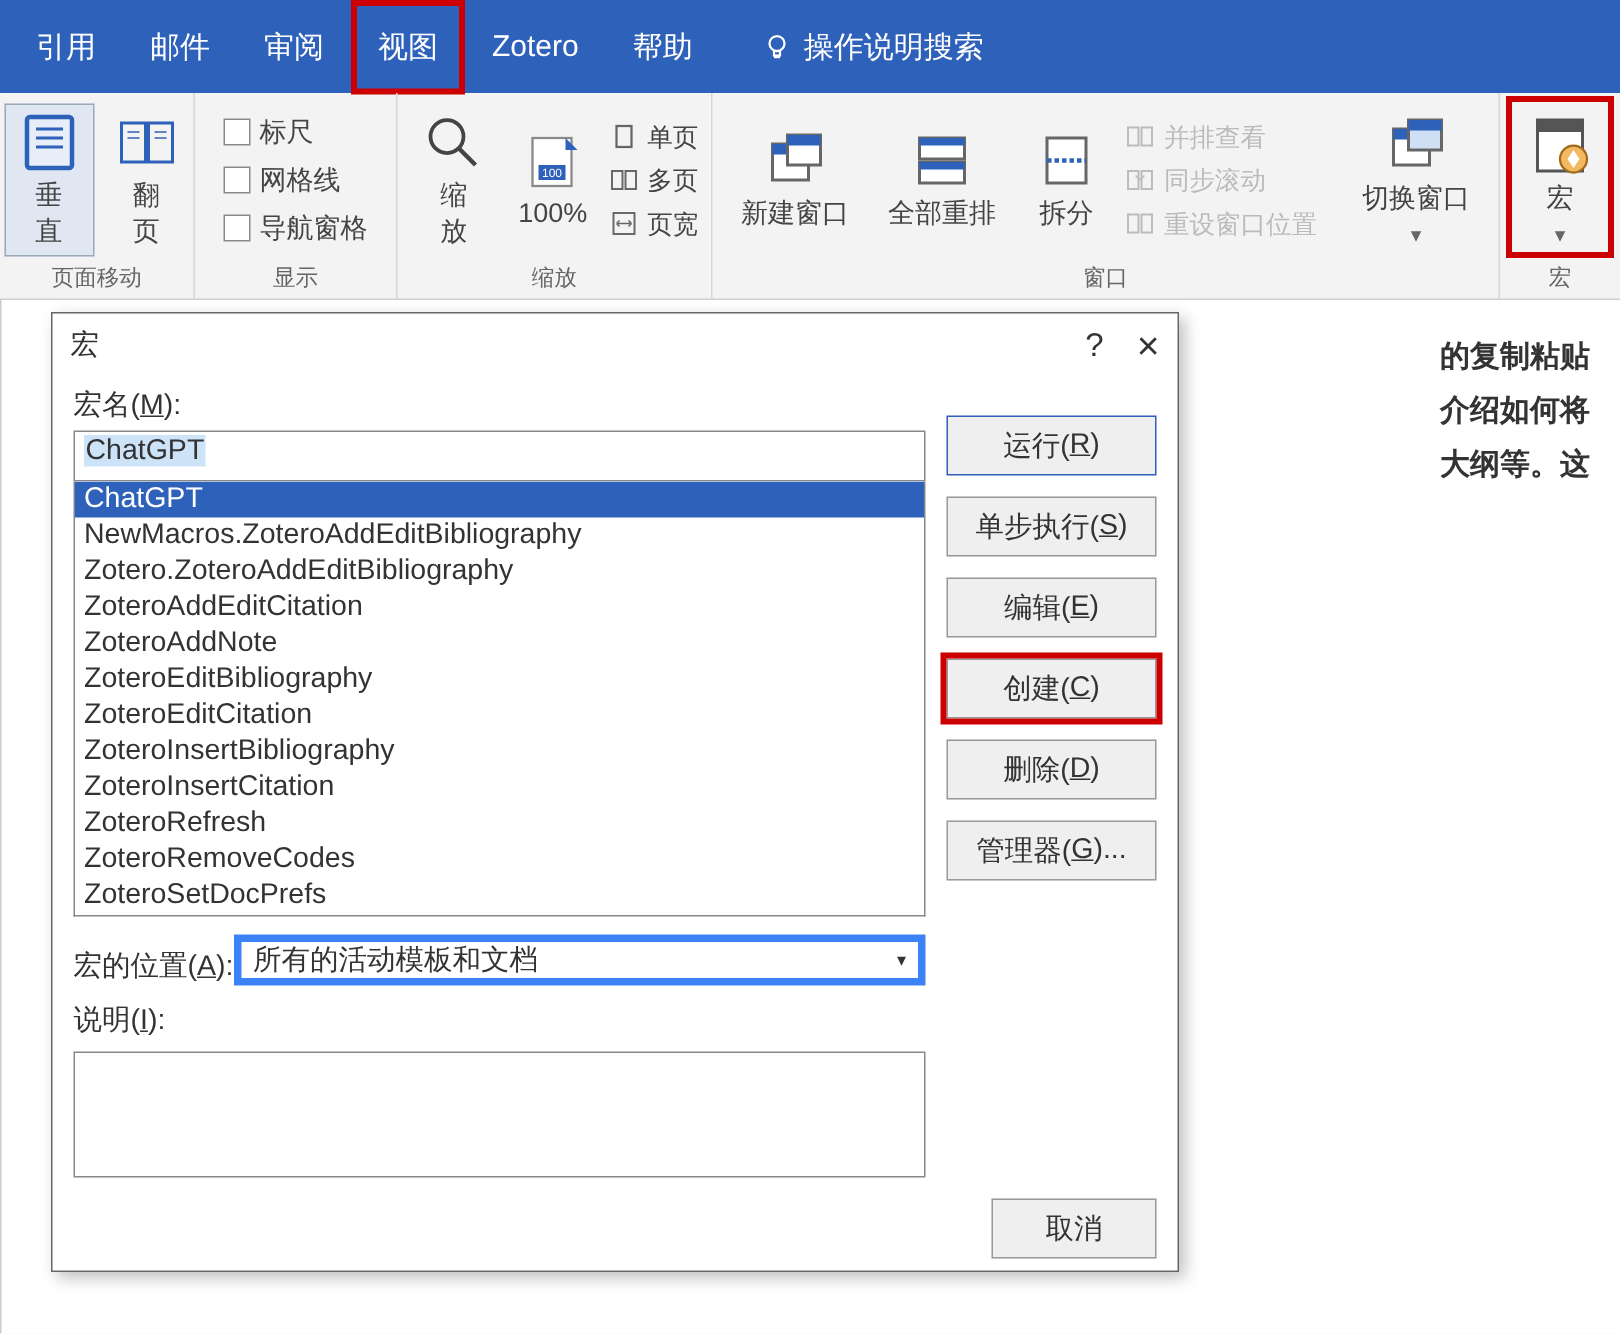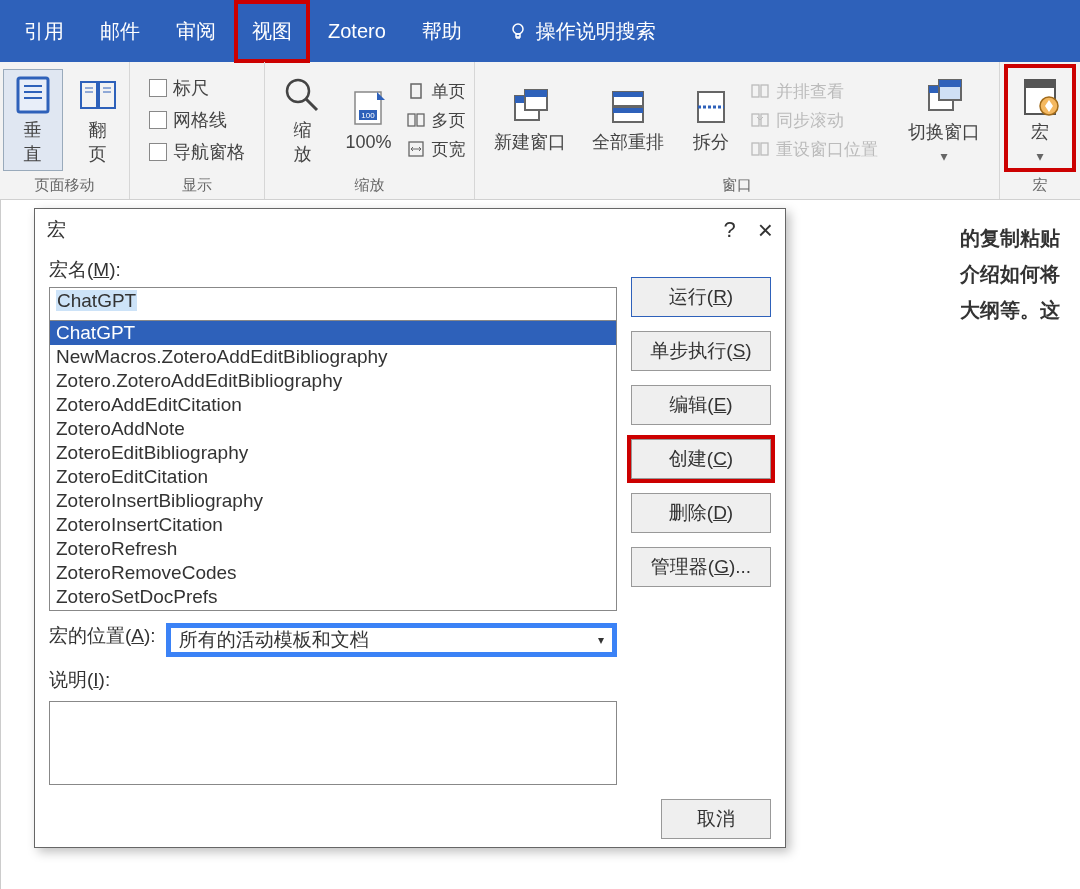--- a/index.html
+++ b/index.html
@@ -114,21 +114,21 @@
     padding:2px 6px;font-size:19px;color:#333;
   }
   .mname-input .sel{background:#cde3f8;padding:0 1px;}
   .mlist{
     width:100%;height:290px;border:1px solid #888;background:#fff;
     overflow-y:auto;border-top:none;
     font-size:19px;
   }
   .mlist .item{padding:1px 6px;white-space:nowrap;}
   .mlist .item.sel{background:#2E61BA;color:#fff;}
-  .loc-row{display:flex;align-items:flex-start;gap:10px;margin-top:12px;}
+  .loc-row{display:flex;align-items:flex-end;margin-top:12px;}
   .loc-select{
     flex:1;height:34px;border:5px solid #3b82f6;background:#fff;
     display:flex;align-items:center;justify-content:space-between;
     padding:0 8px;font-size:19px;color:#333;
   }
   .desc-box{
     width:100%;height:84px;border:1px solid #888;background:#fff;margin-top:4px;
   }
   .dlg-right{
     width:140px;display:flex;flex-direction:column;gap:14px;

